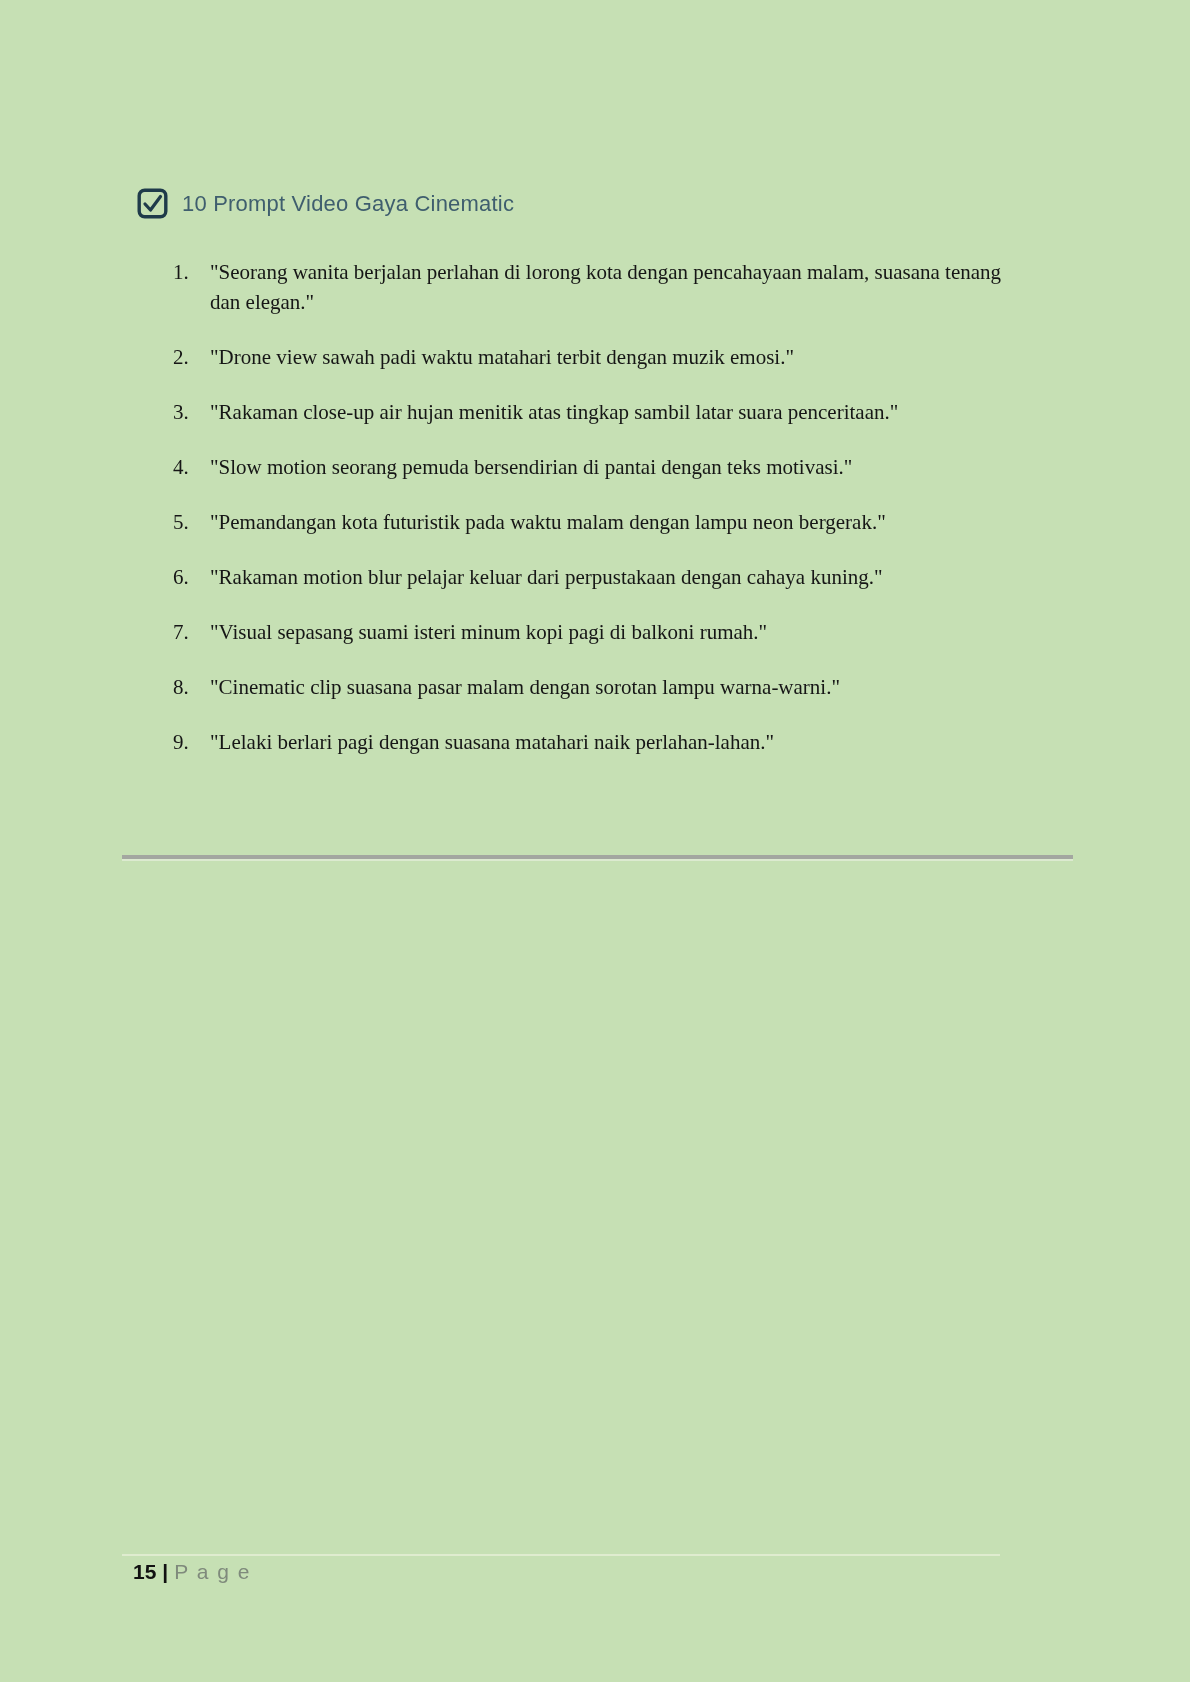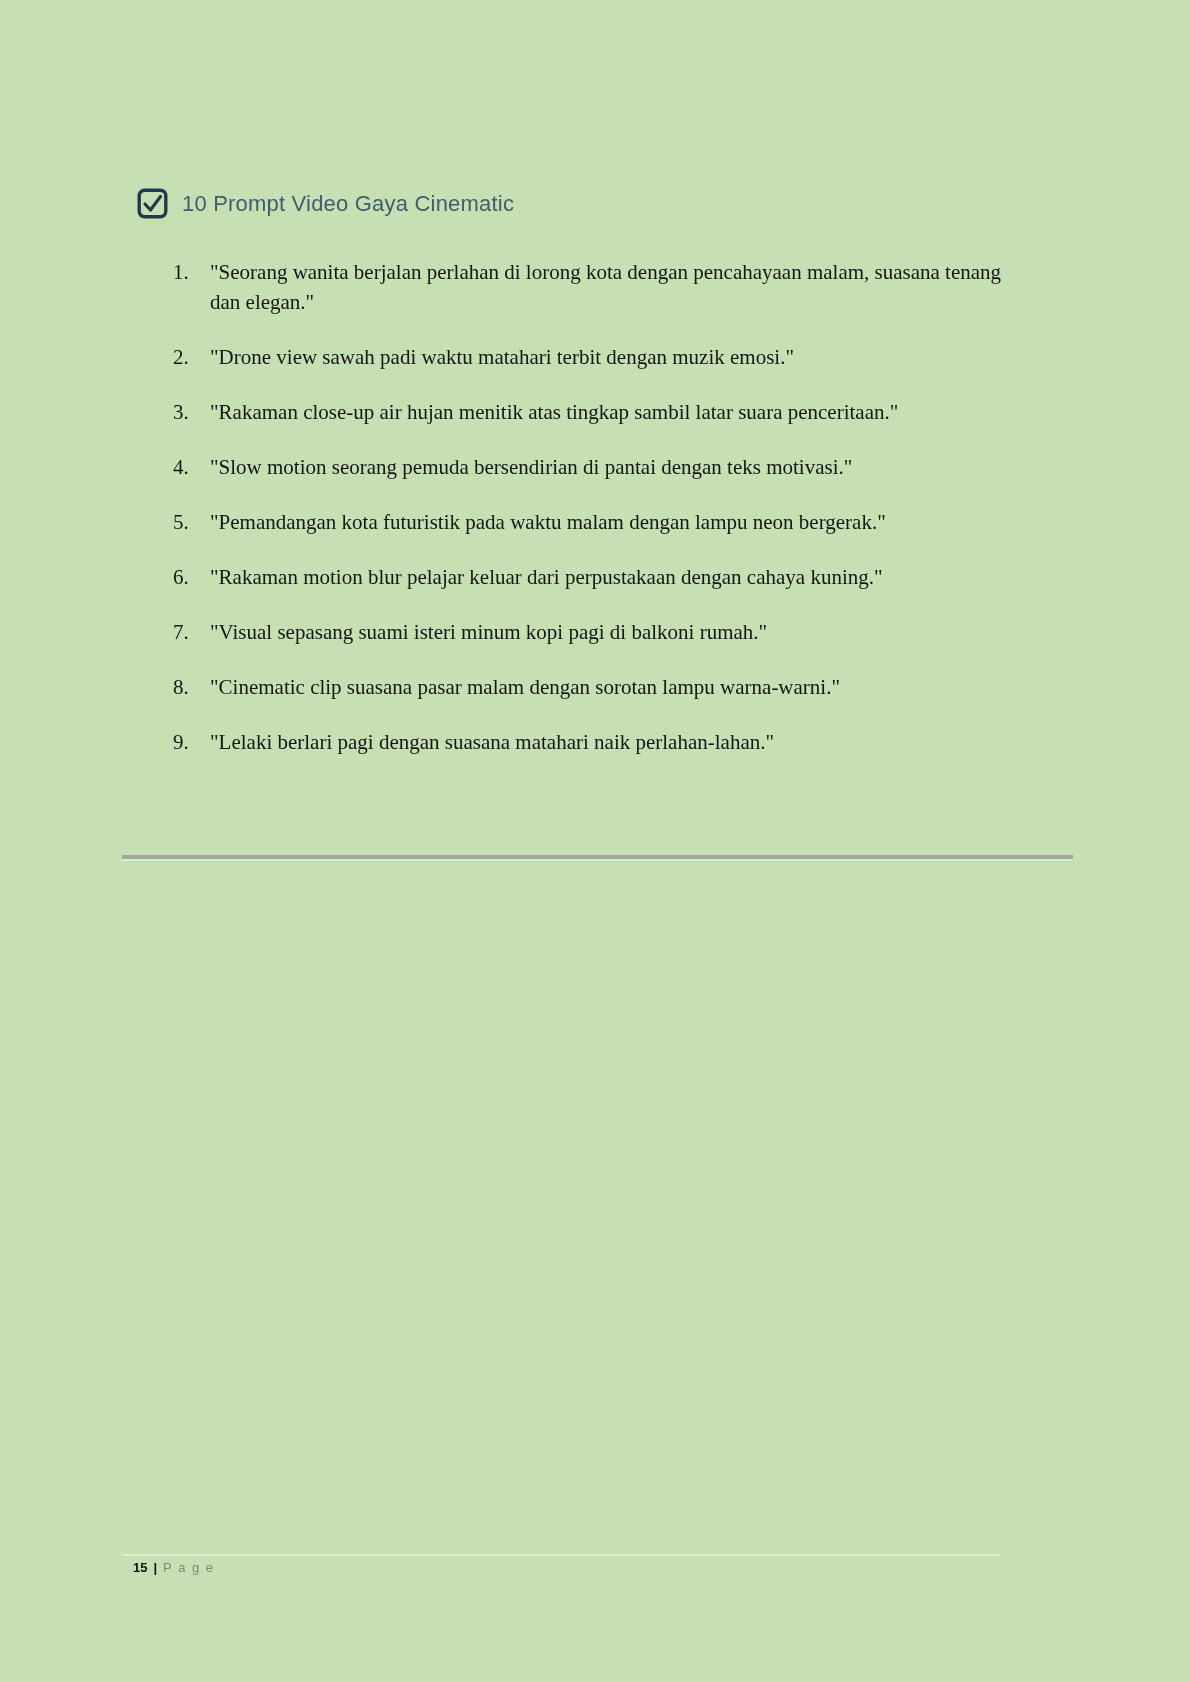--- a/index.html
+++ b/index.html
@@ -81,21 +81,21 @@
     left: 122px;
     top: 1554px;
     width: 878px;
     height: 2px;
     background: #dfeccf;
   }
   .footer-text {
     position: absolute;
     left: 133px;
     top: 1560px;
-    font-size: 13px;
+    font-size: 21px;
     font-family: "Liberation Sans", sans-serif;
     color: #1a1a1a;
     white-space: pre;
   }
   .footer-text .pagenum {
     font-weight: 700;
     color: #111111;
   }
   .footer-text .pipe {
     font-weight: 700;

